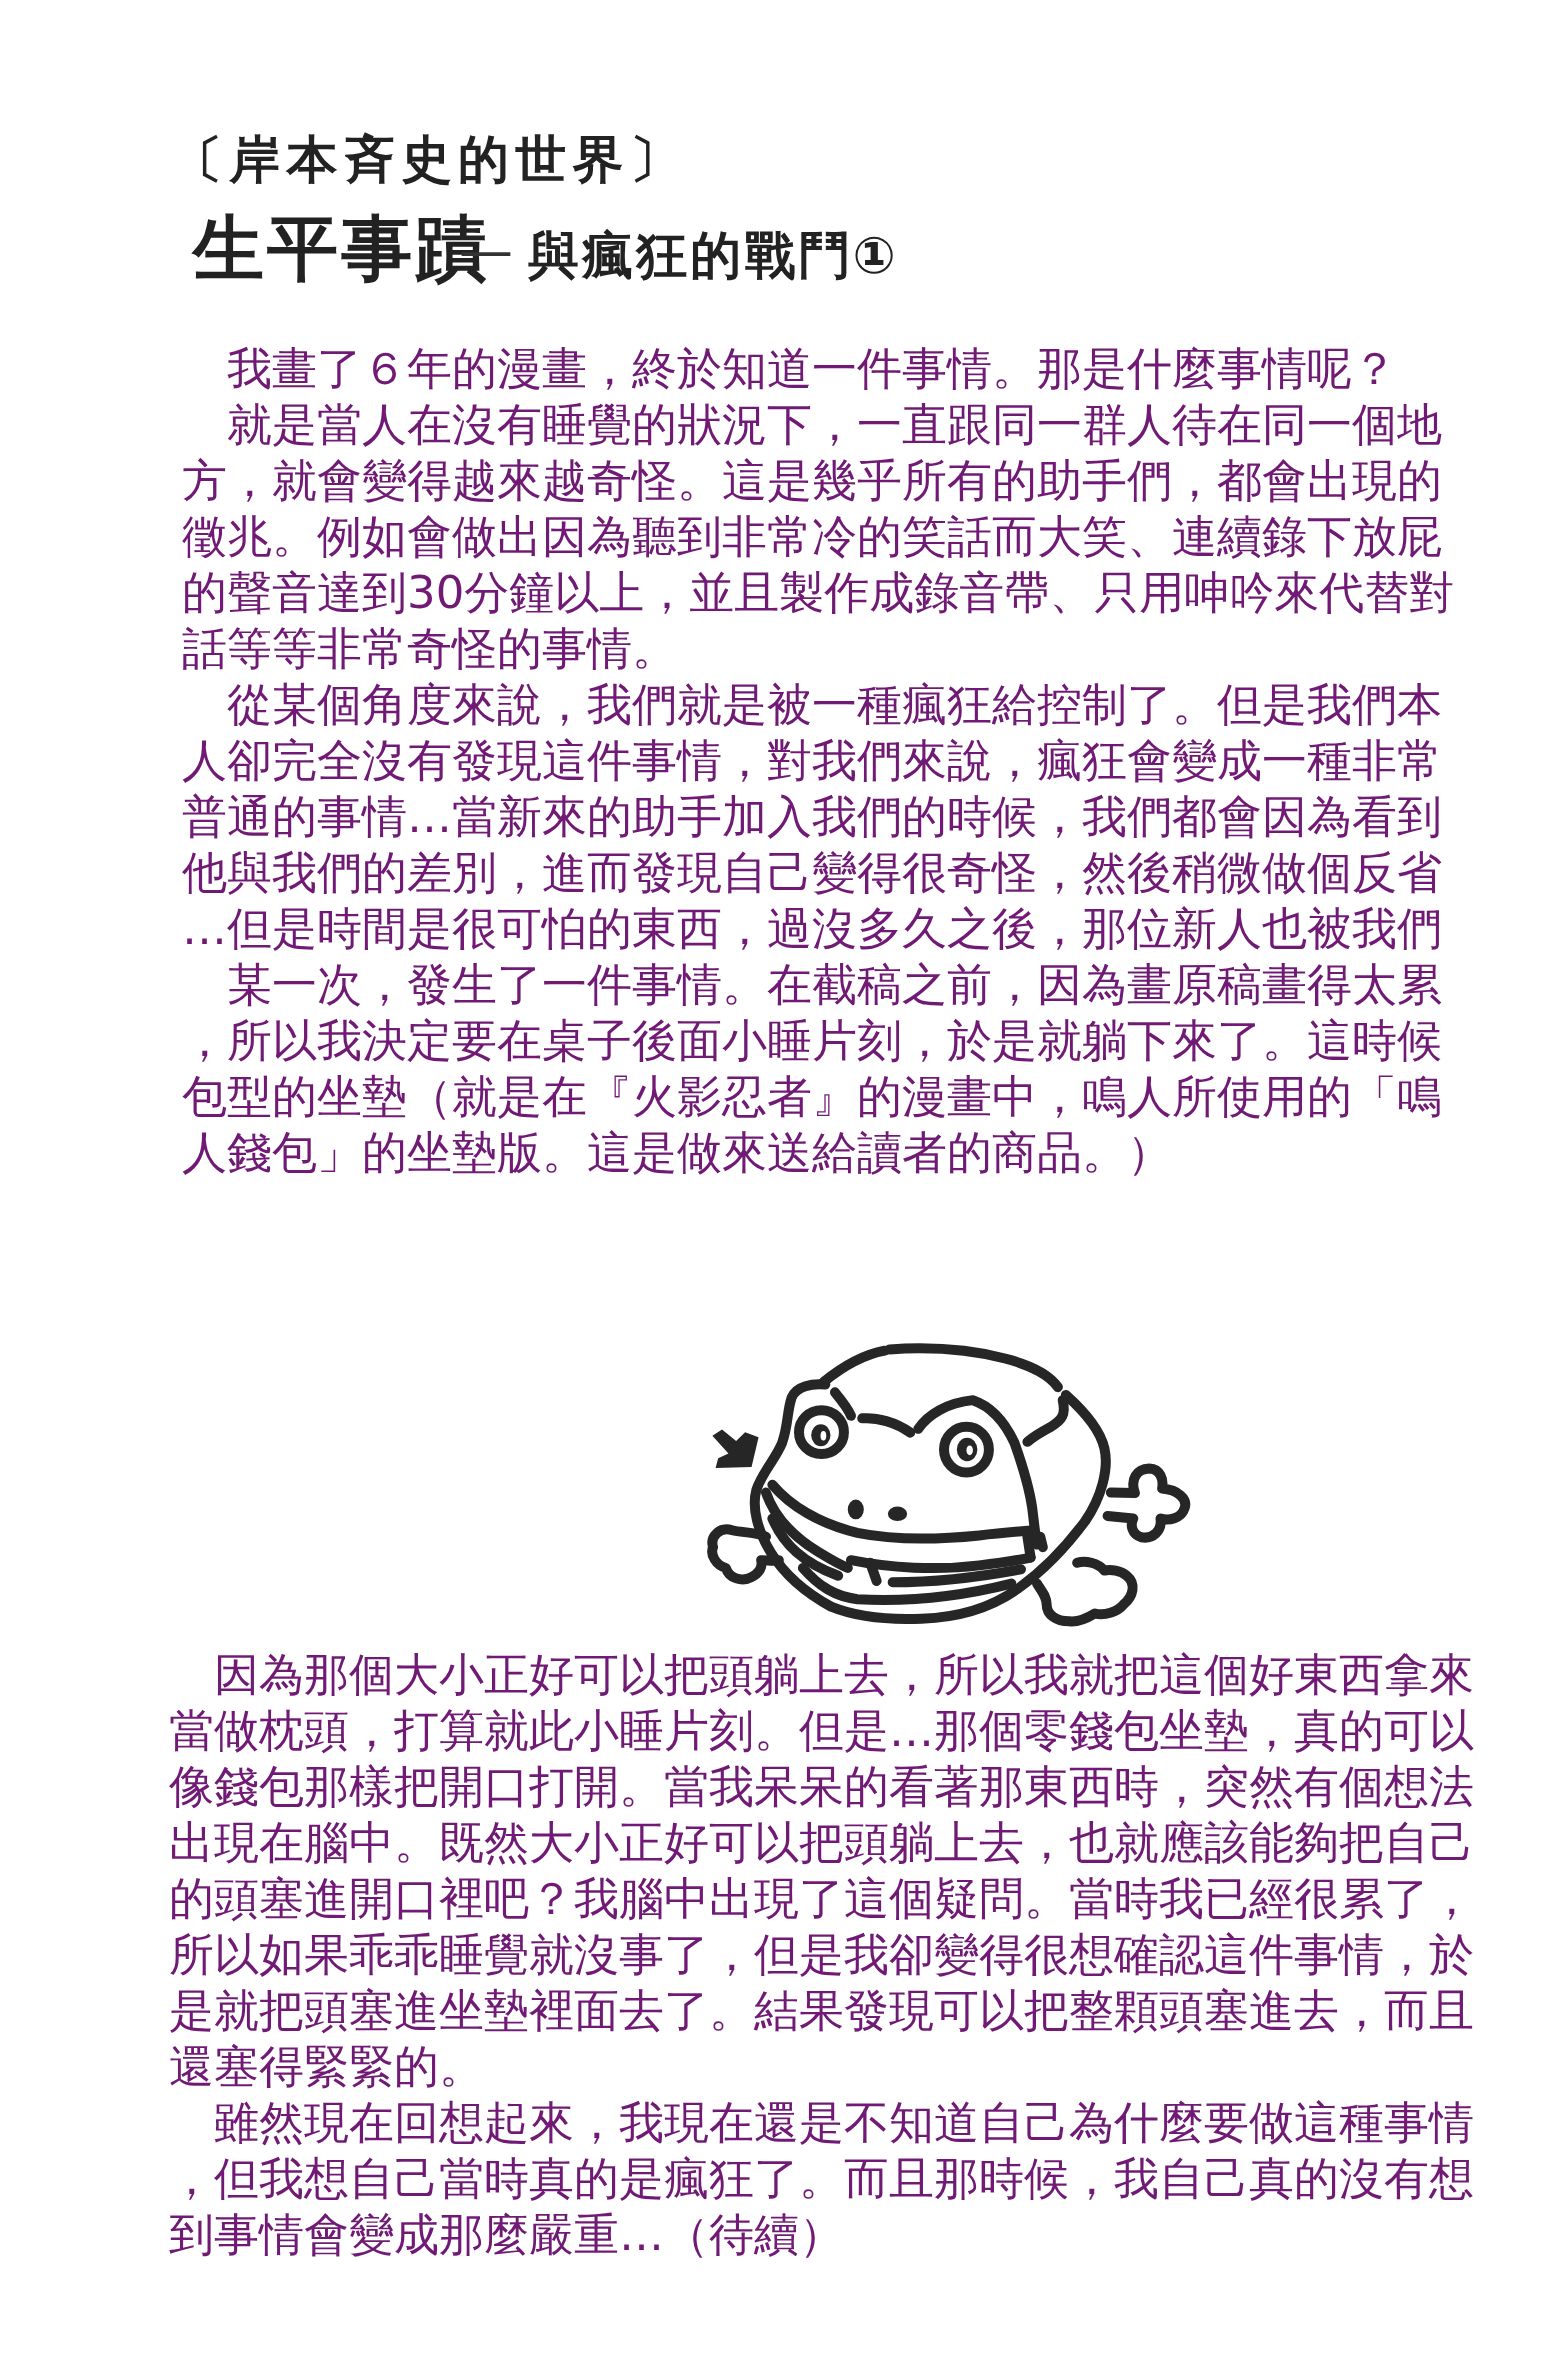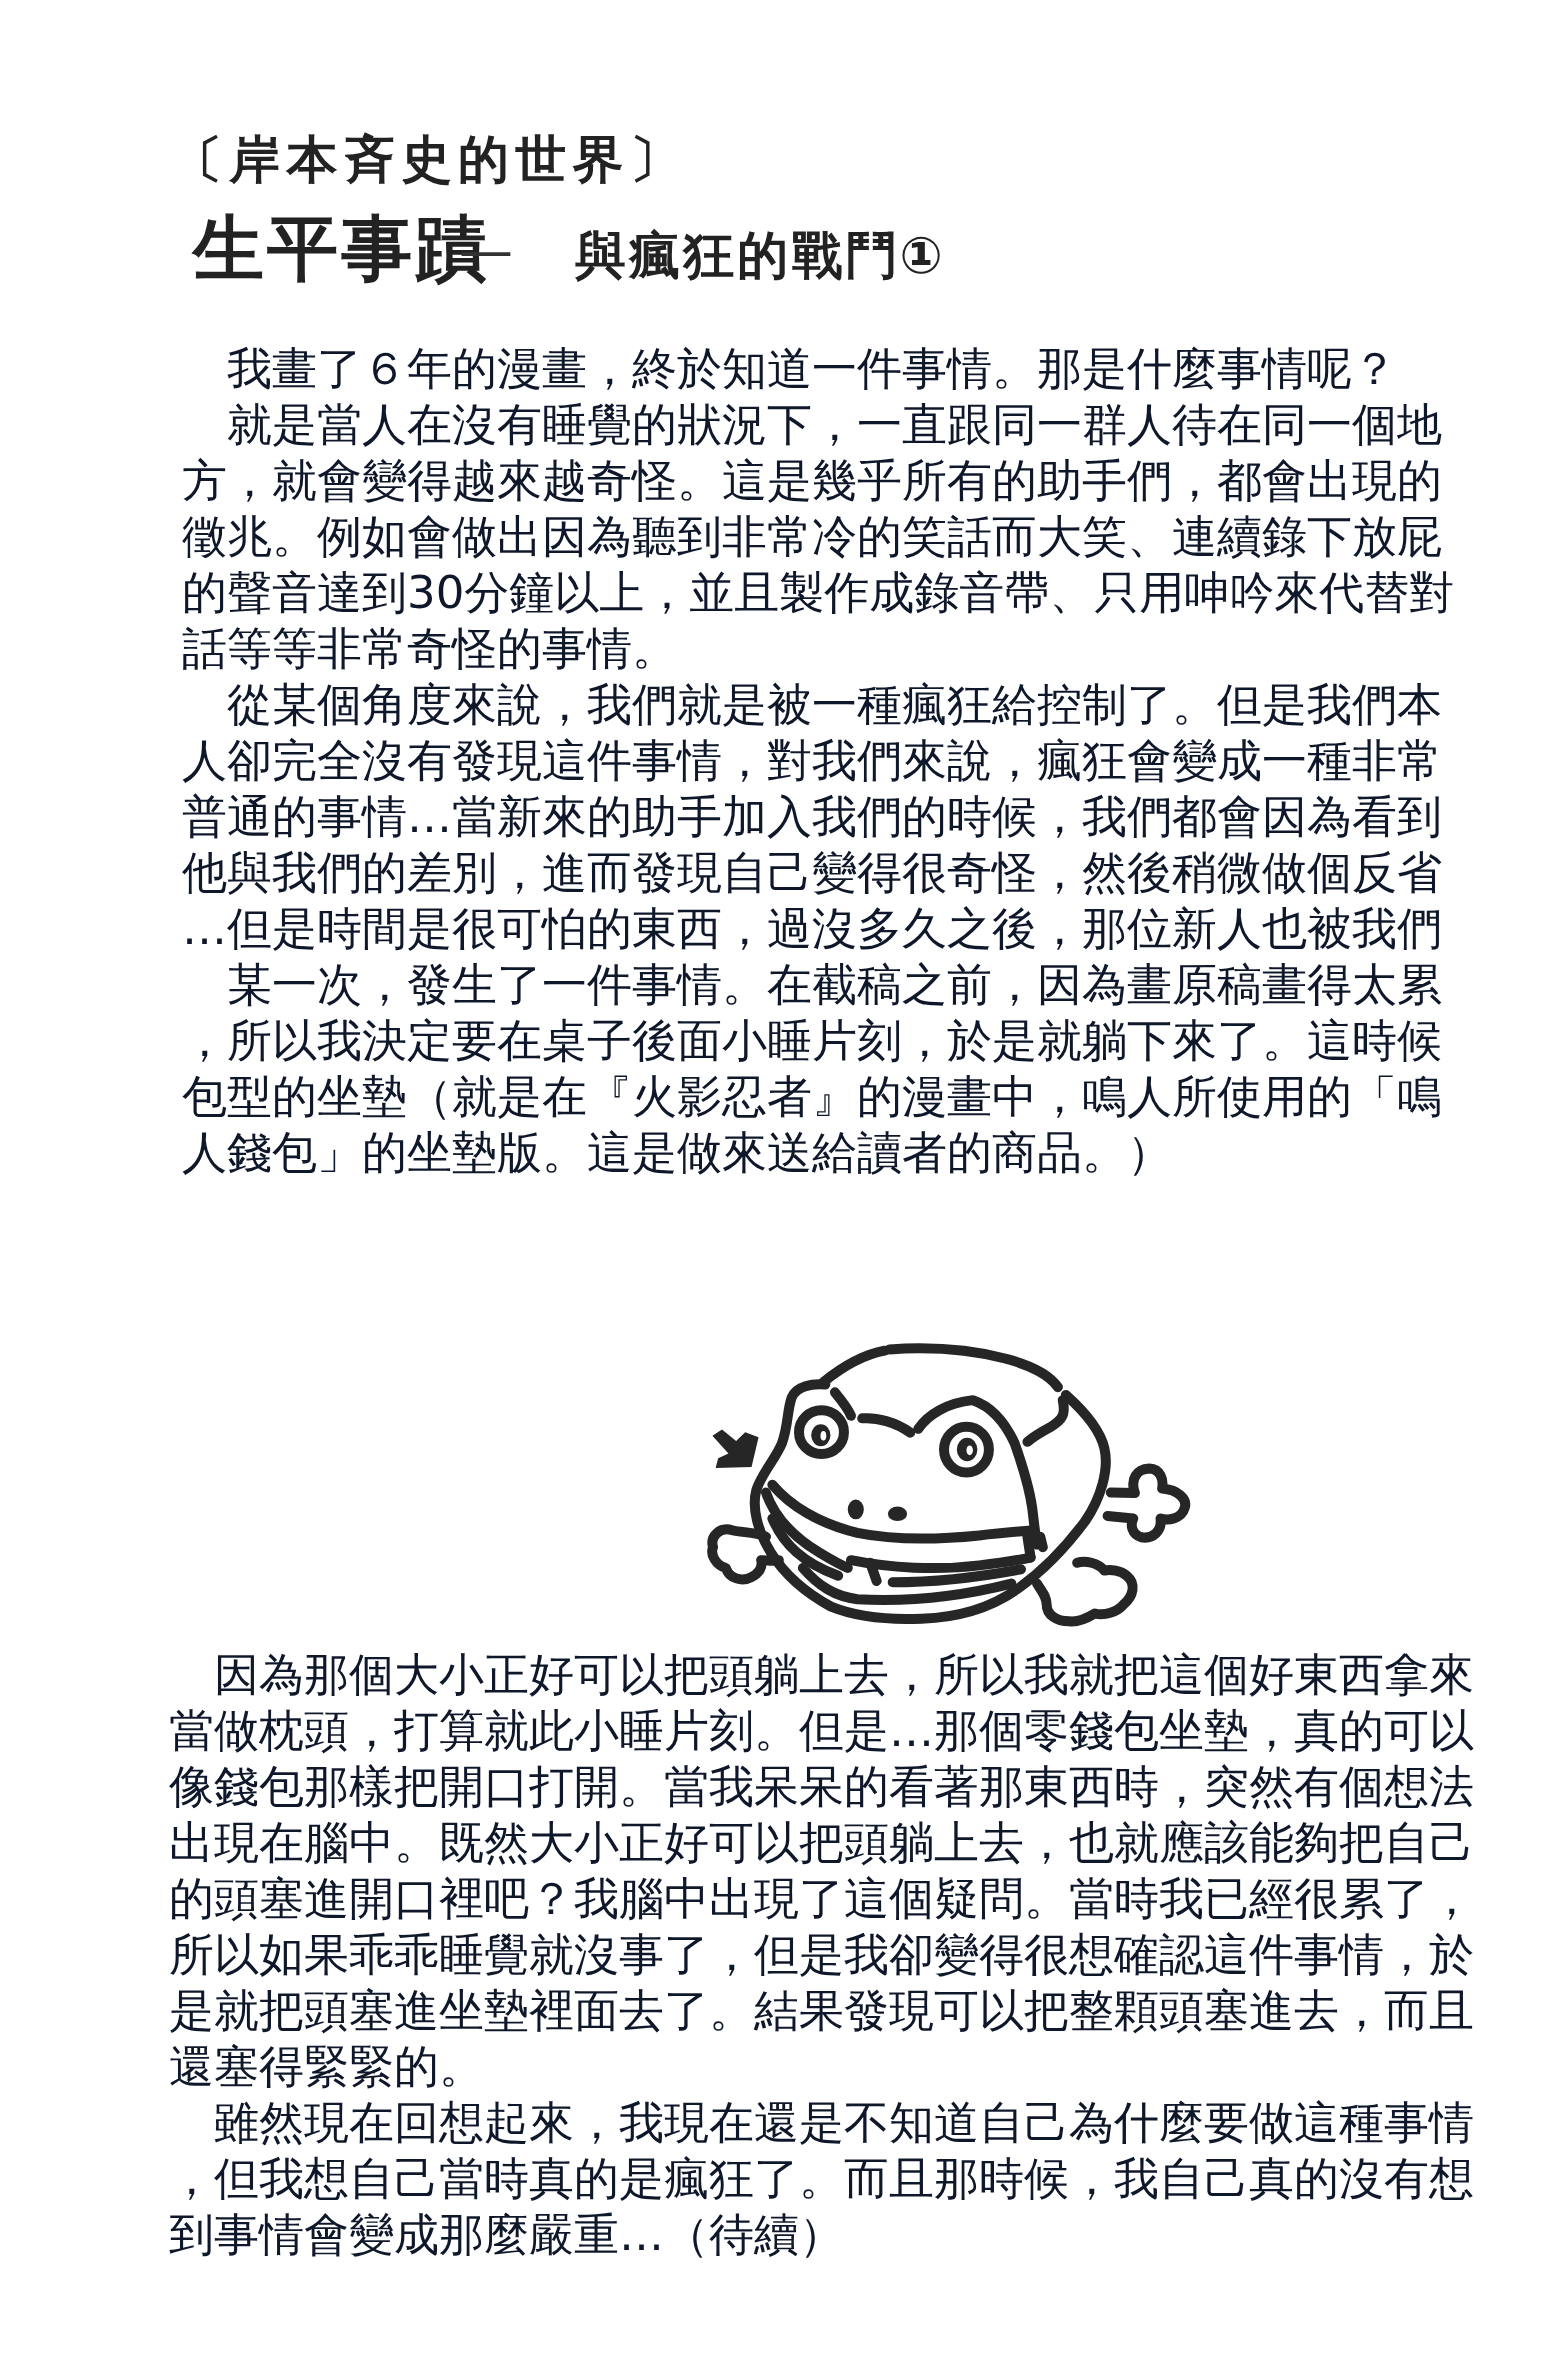--- a/index.html
+++ b/index.html
@@ -52,36 +52,36 @@
       left: 459px;
       top: 224px;
       font-family: "DejaVu Sans", sans-serif;
       font-size: 54px;
       line-height: 54px;
       white-space: nowrap;
       color: #333333;
     }
     .title-sub {
       position: absolute;
-      left: 575px;
+      left: 528px;
       top: 226px;
       font-family: "DejaVu Sans", sans-serif;
       font-size: 51px;
       line-height: 59px;
       letter-spacing: 3.1px;
       font-weight: bold;
       white-space: nowrap;
       color: #222222;
     }
     .col {
       position: absolute;
       font-family: "DejaVu Sans", sans-serif;
       font-size: 45px;
       line-height: 56px;
-      color: #0f172a;
+      color: #701a75;
     }
     .col.upper { left: 182px; top: 341px; width: 1248px; }
     .col.lower { left: 169px; top: 1647px; width: 1291px; }
     .ln {
       height: 56px;
       white-space: nowrap;
       text-align: left;
     }
     .ln.full {
       text-align: justify;

